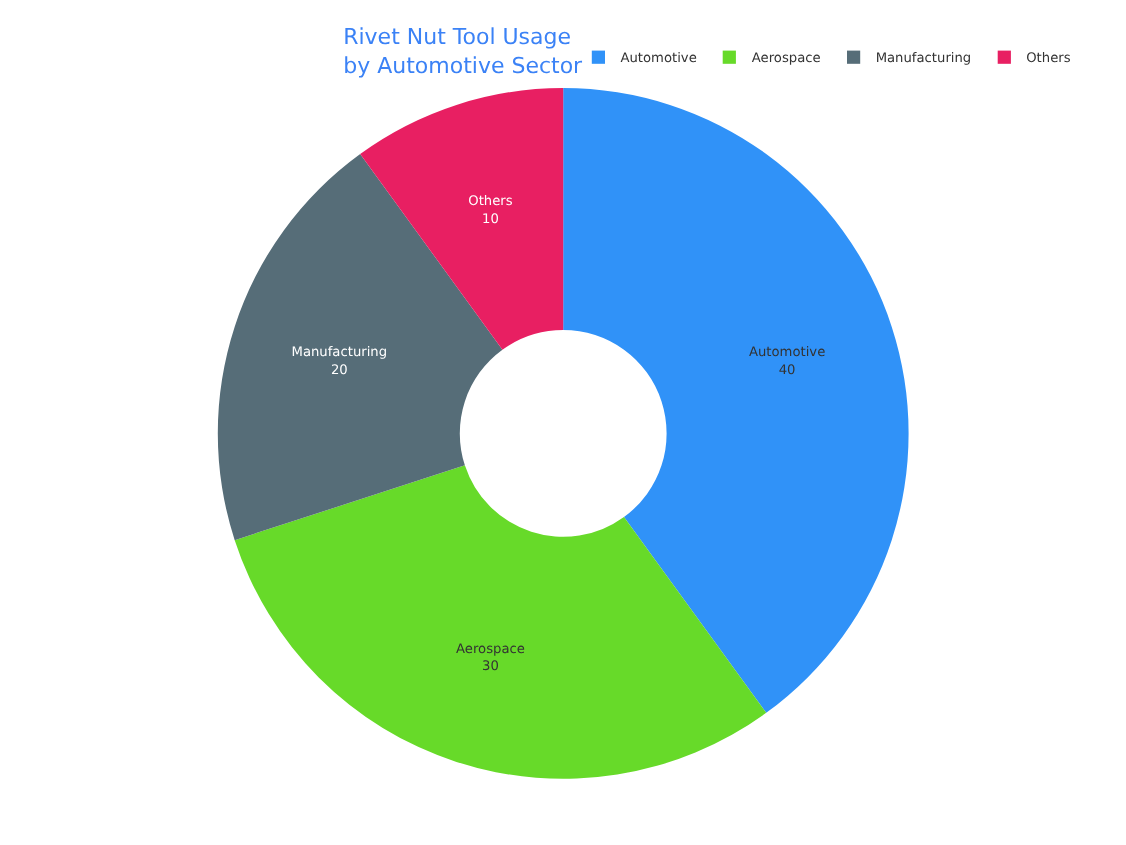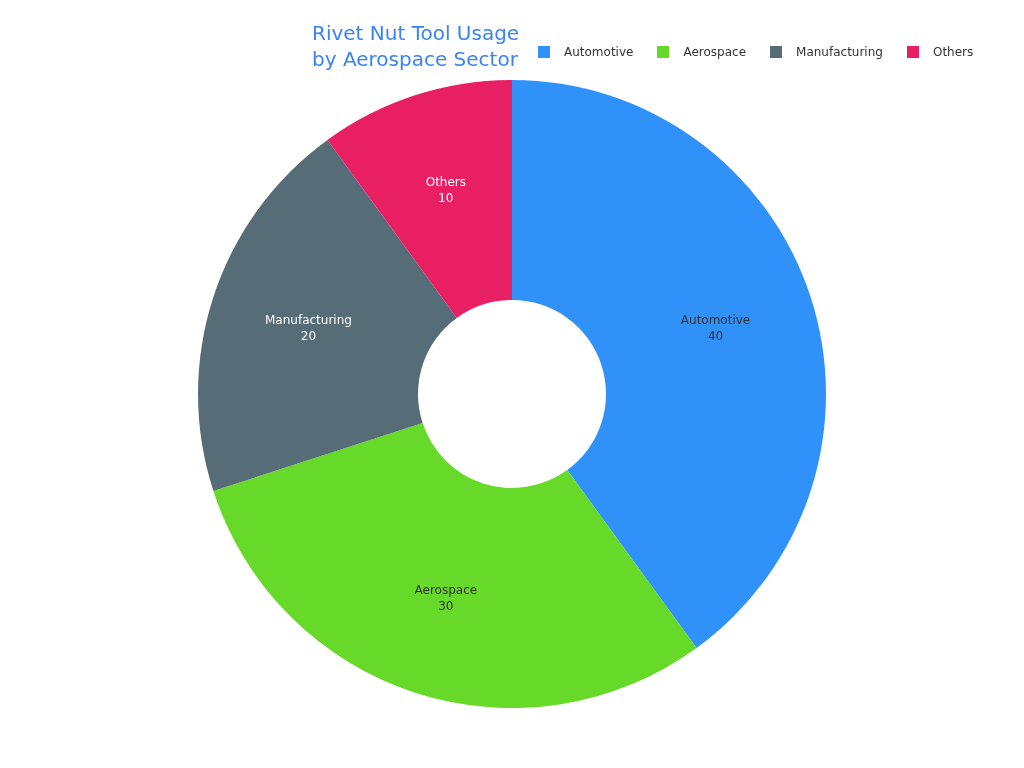--- a/index.html
+++ b/index.html
@@ -19,21 +19,21 @@
     <path d="M696.5645692198366,648.0313362337336 A314,314 0 0 1 213.3682538833218,491.0313362337335 L422.60068746825556,423.04759747124507 A94,94 0 0 0 567.2518137154925,470.04759747124507 Z" fill="#67da29"></path>
     <text x="445.87036320376126" y="593.5260944871629" text-anchor="middle" font-family="DejaVu Sans, sans-serif" font-size="12" fill="#333333"><tspan x="445.87036320376126">Aerospace</tspan><tspan x="445.87036320376126" dy="16">30</tspan></text>
     <path d="M213.3682538833218,491.0313362337335 A314,314 0 0 1 327.4354307801634,139.96866376626653 L456.7481862845075,317.95240252875493 A94,94 0 0 0 422.60068746825556,423.04759747124507 Z" fill="#566d78"></path>
     <text x="308.4739055128372" y="323.8703632037612" text-anchor="middle" font-family="DejaVu Sans, sans-serif" font-size="12" fill="#ffffff"><tspan x="308.4739055128372">Manufacturing</tspan><tspan x="308.4739055128372" dy="16">20</tspan></text>
     <path d="M327.4354307801634,139.96866376626653 A314,314 0 0 1 511.99999999999994,80 L512,300 A94,94 0 0 0 456.7481862845075,317.95240252875493 Z" fill="#e81f62"></path>
     <text x="445.8703632037612" y="186.47390551283715" text-anchor="middle" font-family="DejaVu Sans, sans-serif" font-size="12" fill="#ffffff"><tspan x="445.8703632037612">Others</tspan><tspan x="445.8703632037612" dy="16">10</tspan></text>
   </svg>
 
 <div class="title">
   <div>Rivet Nut Tool Usage</div>
-  <div>by Aerospace Sector</div>
+  <div>by Automotive Sector</div>
 </div>
 
 <div class="legend">
   <div class="legend-item">
     <span class="legend-swatch" style="background:#3092f8"></span>
     <span>Automotive</span>
   </div>
   <div class="legend-item">
     <span class="legend-swatch" style="background:#67da29"></span>
     <span>Aerospace</span>

